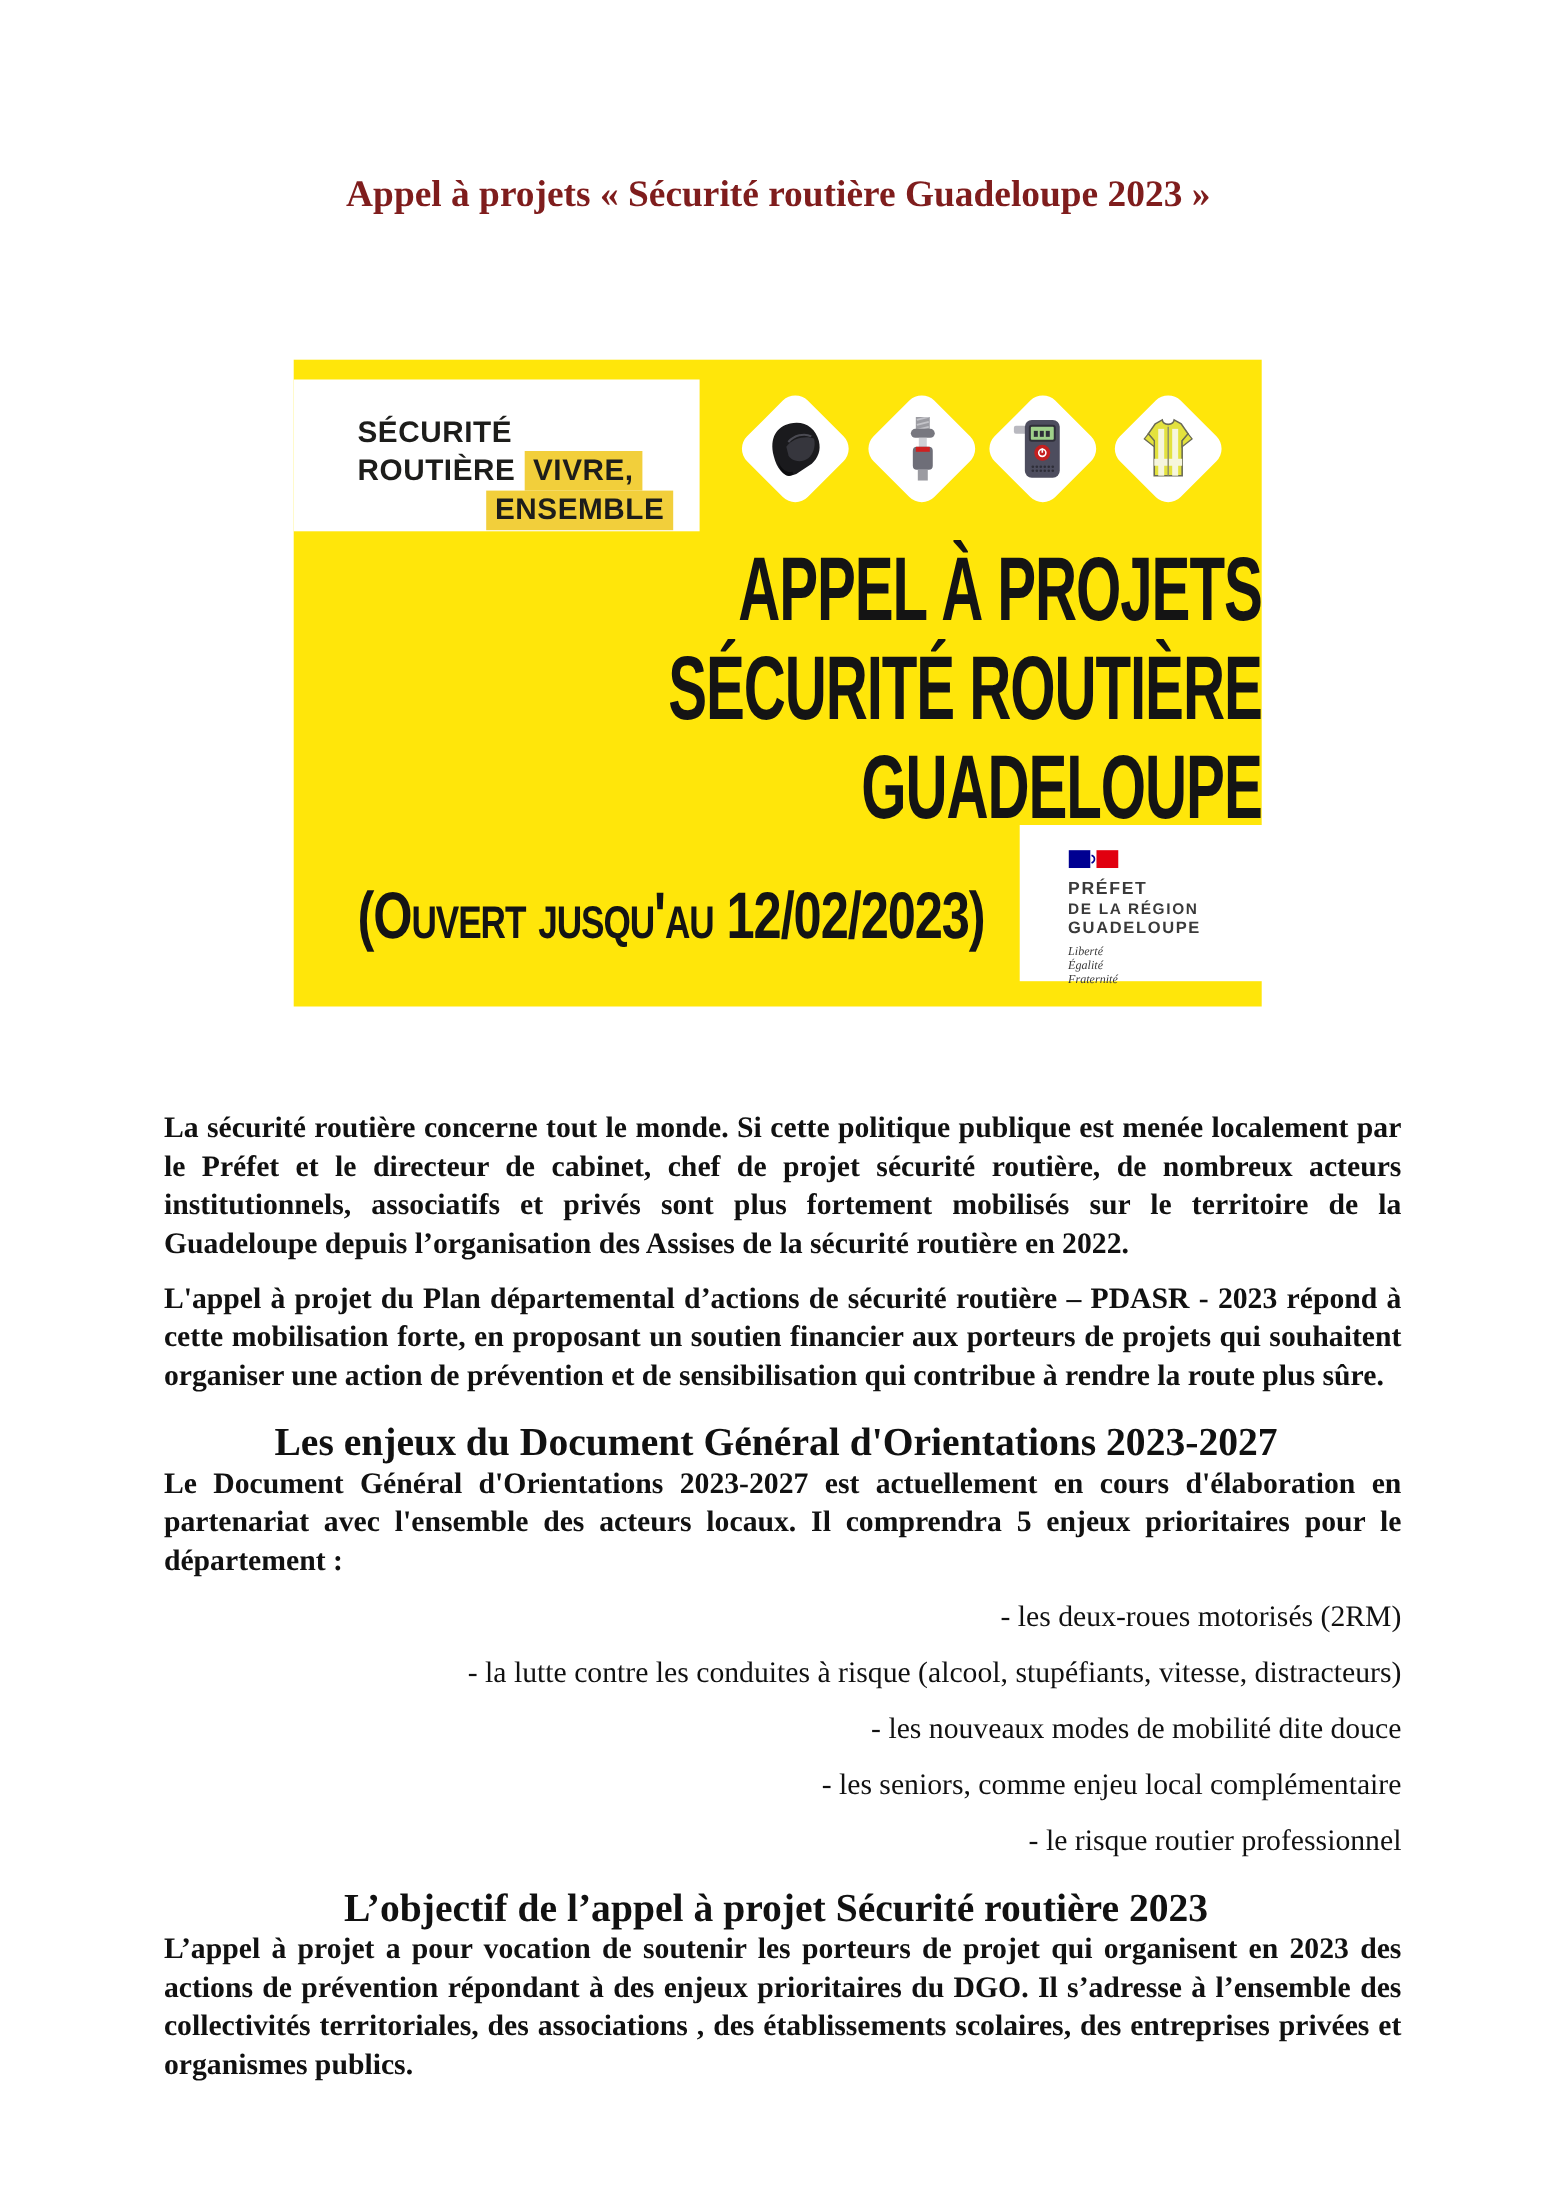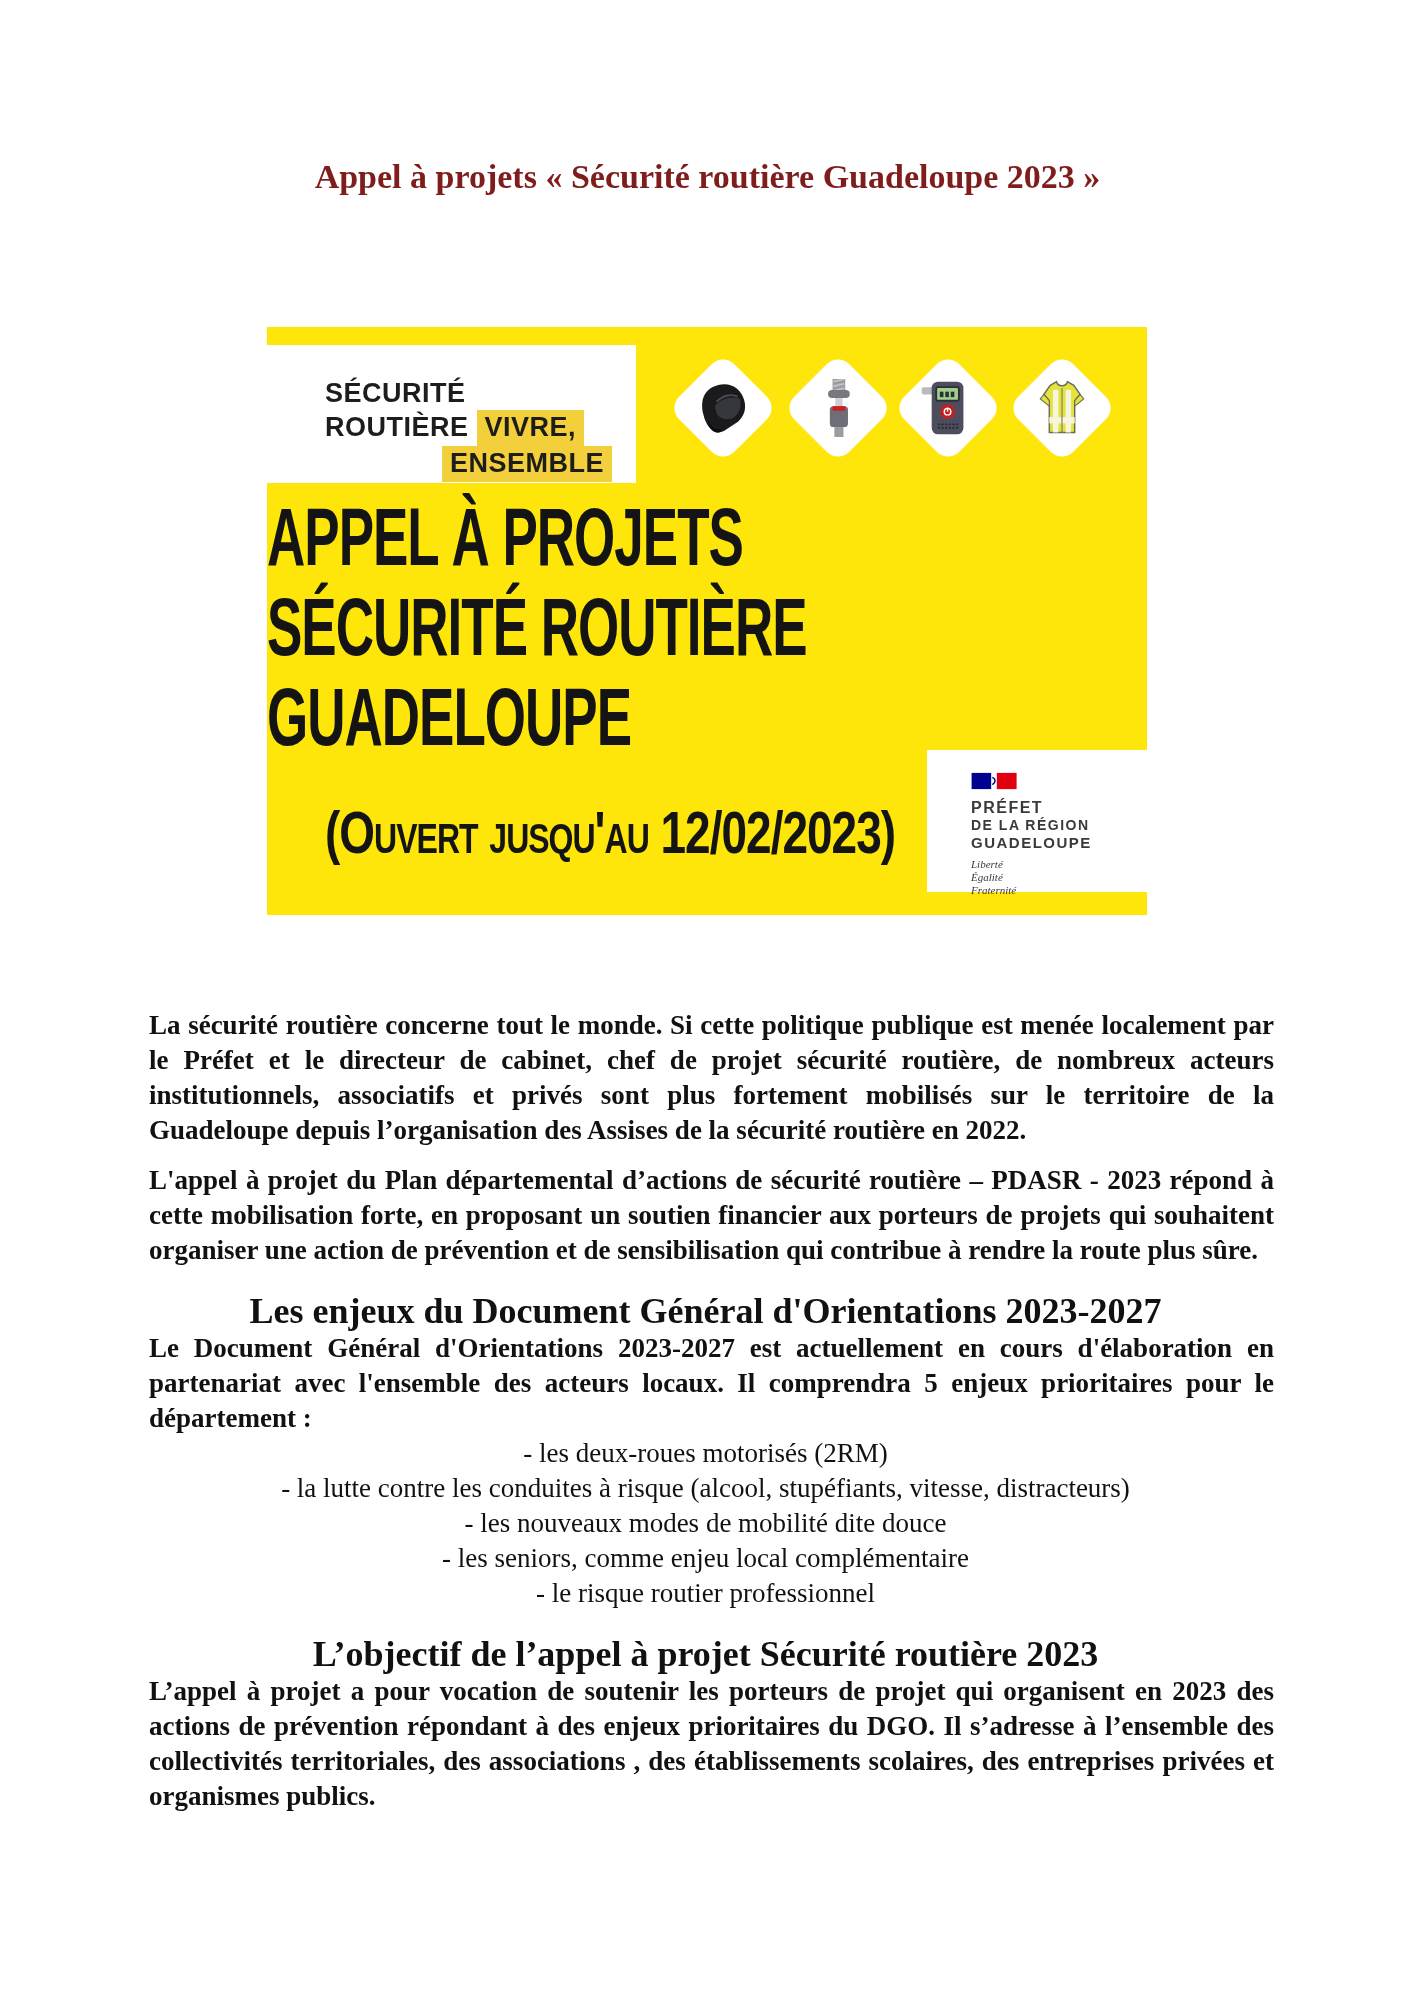--- a/index.html
+++ b/index.html
@@ -41,21 +41,21 @@
   }
   .diamond .inner{
     position:absolute;left:0;top:0;width:78px;height:78px;
     transform:rotate(-45deg);
     display:flex;align-items:center;justify-content:center;
   }
   .d1{left:417px}.d2{left:532px}.d3{left:642px}.d4{left:756px}
   
   .poster-heading{
     position:absolute;left:0;top:165px;width:100%;
-    text-align:left;color:#141414;
+    text-align:right;color:#141414;
     font-family:"Liberation Sans", sans-serif;font-weight:900;
   }
   .poster-heading-line{
     height:90px;line-height:90px;font-size:53px;letter-spacing:-1px;
     transform:scaleY(1.55);transform-origin:50% 50%;
     white-space:nowrap;
   }
   .deadline{
     position:absolute;left:58px;top:472px;
     font-family:"Liberation Sans", sans-serif;font-weight:900;
@@ -80,21 +80,21 @@
   .content{
     position:absolute;left:137px;top:1008px;width:1137px;
     font-size:27px;line-height:35px;text-align:justify;
   }
   .content p{margin:0 0 15px 12px;font-weight:bold;}
   .content h2{
     font-size:36px;line-height:35px;font-weight:bold;margin:26px 0 2px 0;
     text-align:center;
   }
   .bullets{margin:0;}
-  .bullet{line-height:35px;text-align:center;}
+  .bullet{line-height:35px;text-align:right;margin-top:16px;}
 </style>
 </head>
 <body>
 
 <div class="page">
 
   <h1 class="doc-title">Appel à projets « Sécurité routière Guadeloupe 2023 »</h1>
 
   <div class="poster">
 

